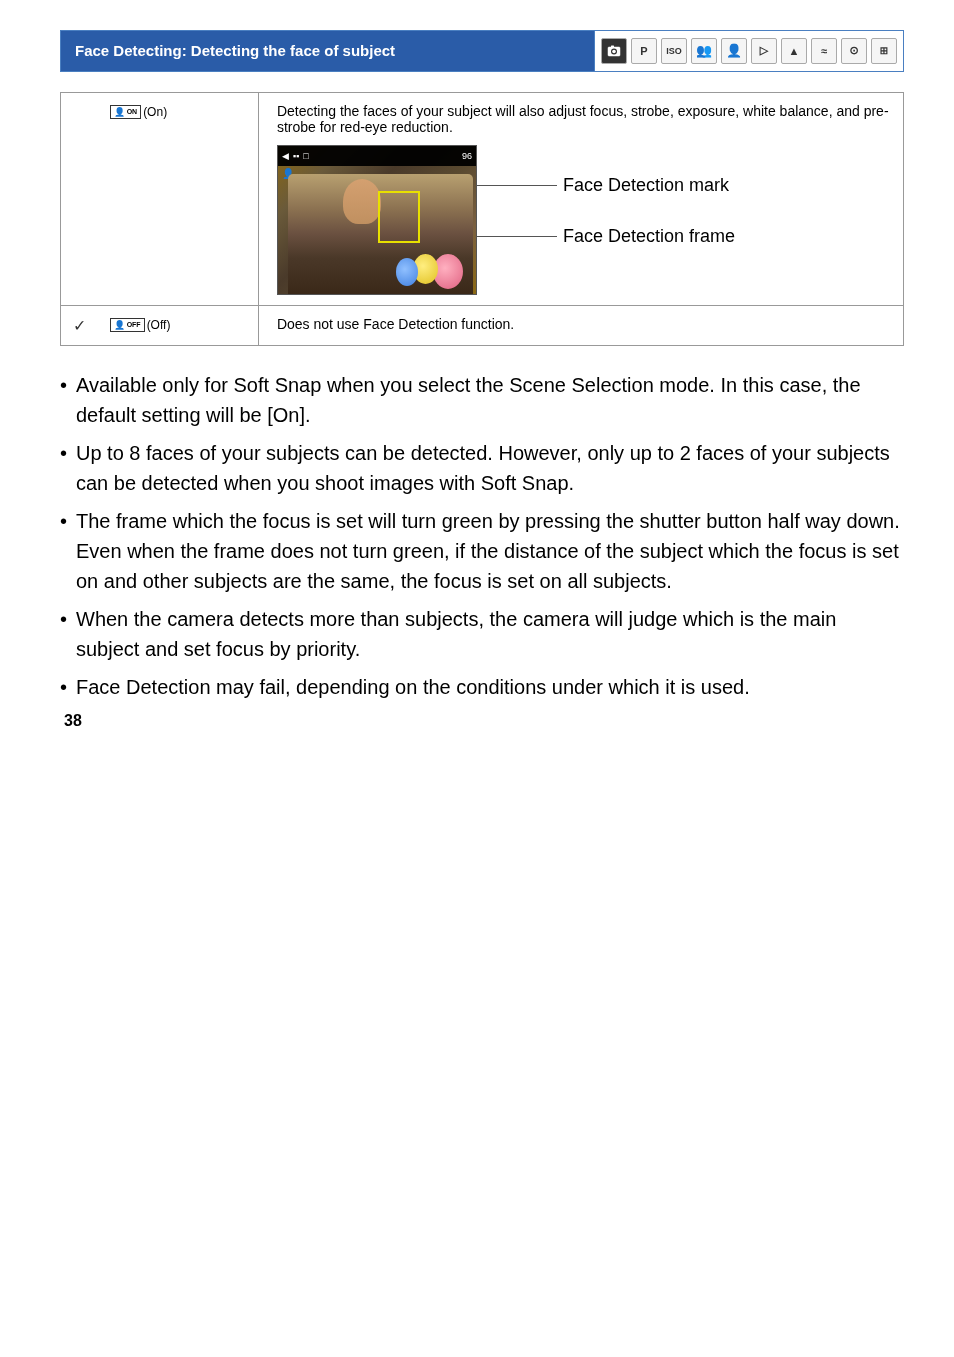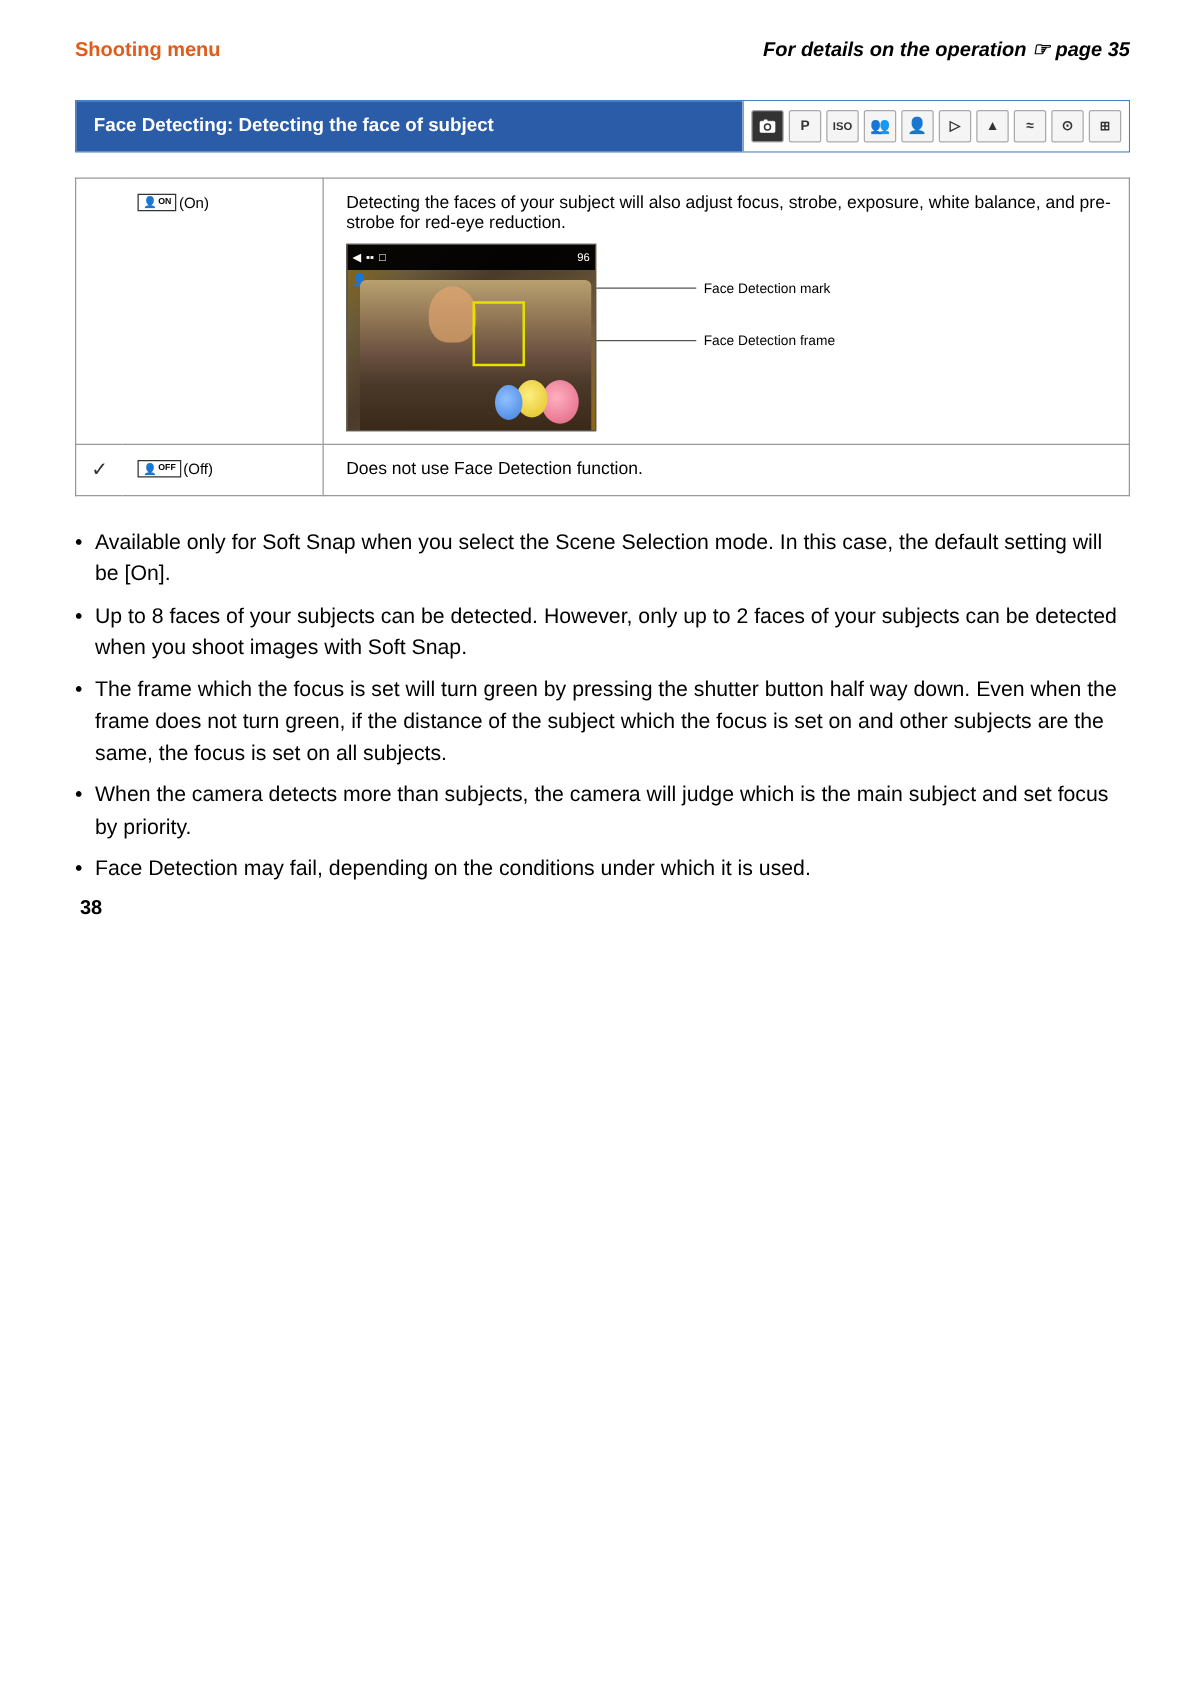--- a/index.html
+++ b/index.html
@@ -193,21 +193,21 @@
     
     .notes-list {
       list-style: none;
       padding: 0;
       margin: 0;
     }
     .notes-list li {
       padding-left: 16px;
       position: relative;
       margin-bottom: 8px;
-      font-size: 17px;
+      font-size: 20px;
       line-height: 1.5;
     }
     .notes-list li::before {
       content: '•';
       position: absolute;
       left: 0;
     }
     
     .page-number {
       position: absolute;
@@ -244,35 +244,29 @@
       display: flex;
       align-items: center;
     }
     .ann-dash {
       width: 80px;
       height: 1px;
       background: #555;
       margin-right: 6px;
     }
     .ann-label {
-      font-size: 11px;
+      font-size: 18px;
       white-space: nowrap;
     }
   </style>
 </head>
 <body>
 
 <div class="page-container">
 
-  <div class="header">
-    <div class="header-left">Shooting menu</div>
-    <div class="header-right">
-      <em><span>For details on the operation</span> ☞ <span>page 35</span></em>
-    </div>
-  </div>
 
   <div class="section-title-bar">
     <div class="section-title">Face Detecting: Detecting the face of subject</div>
     <div class="section-icons-bar">
 
       <div class="icon-box camera">
         <svg width="14" height="14" viewBox="0 0 14 14" fill="white">
           <rect x="1" y="3" width="12" height="9" rx="1" fill="white" stroke="white" stroke-width="0.5"></rect>
           <circle cx="7" cy="7.5" r="3" fill="#333"></circle>
           <circle cx="7" cy="7.5" r="1.8" fill="white"></circle>

